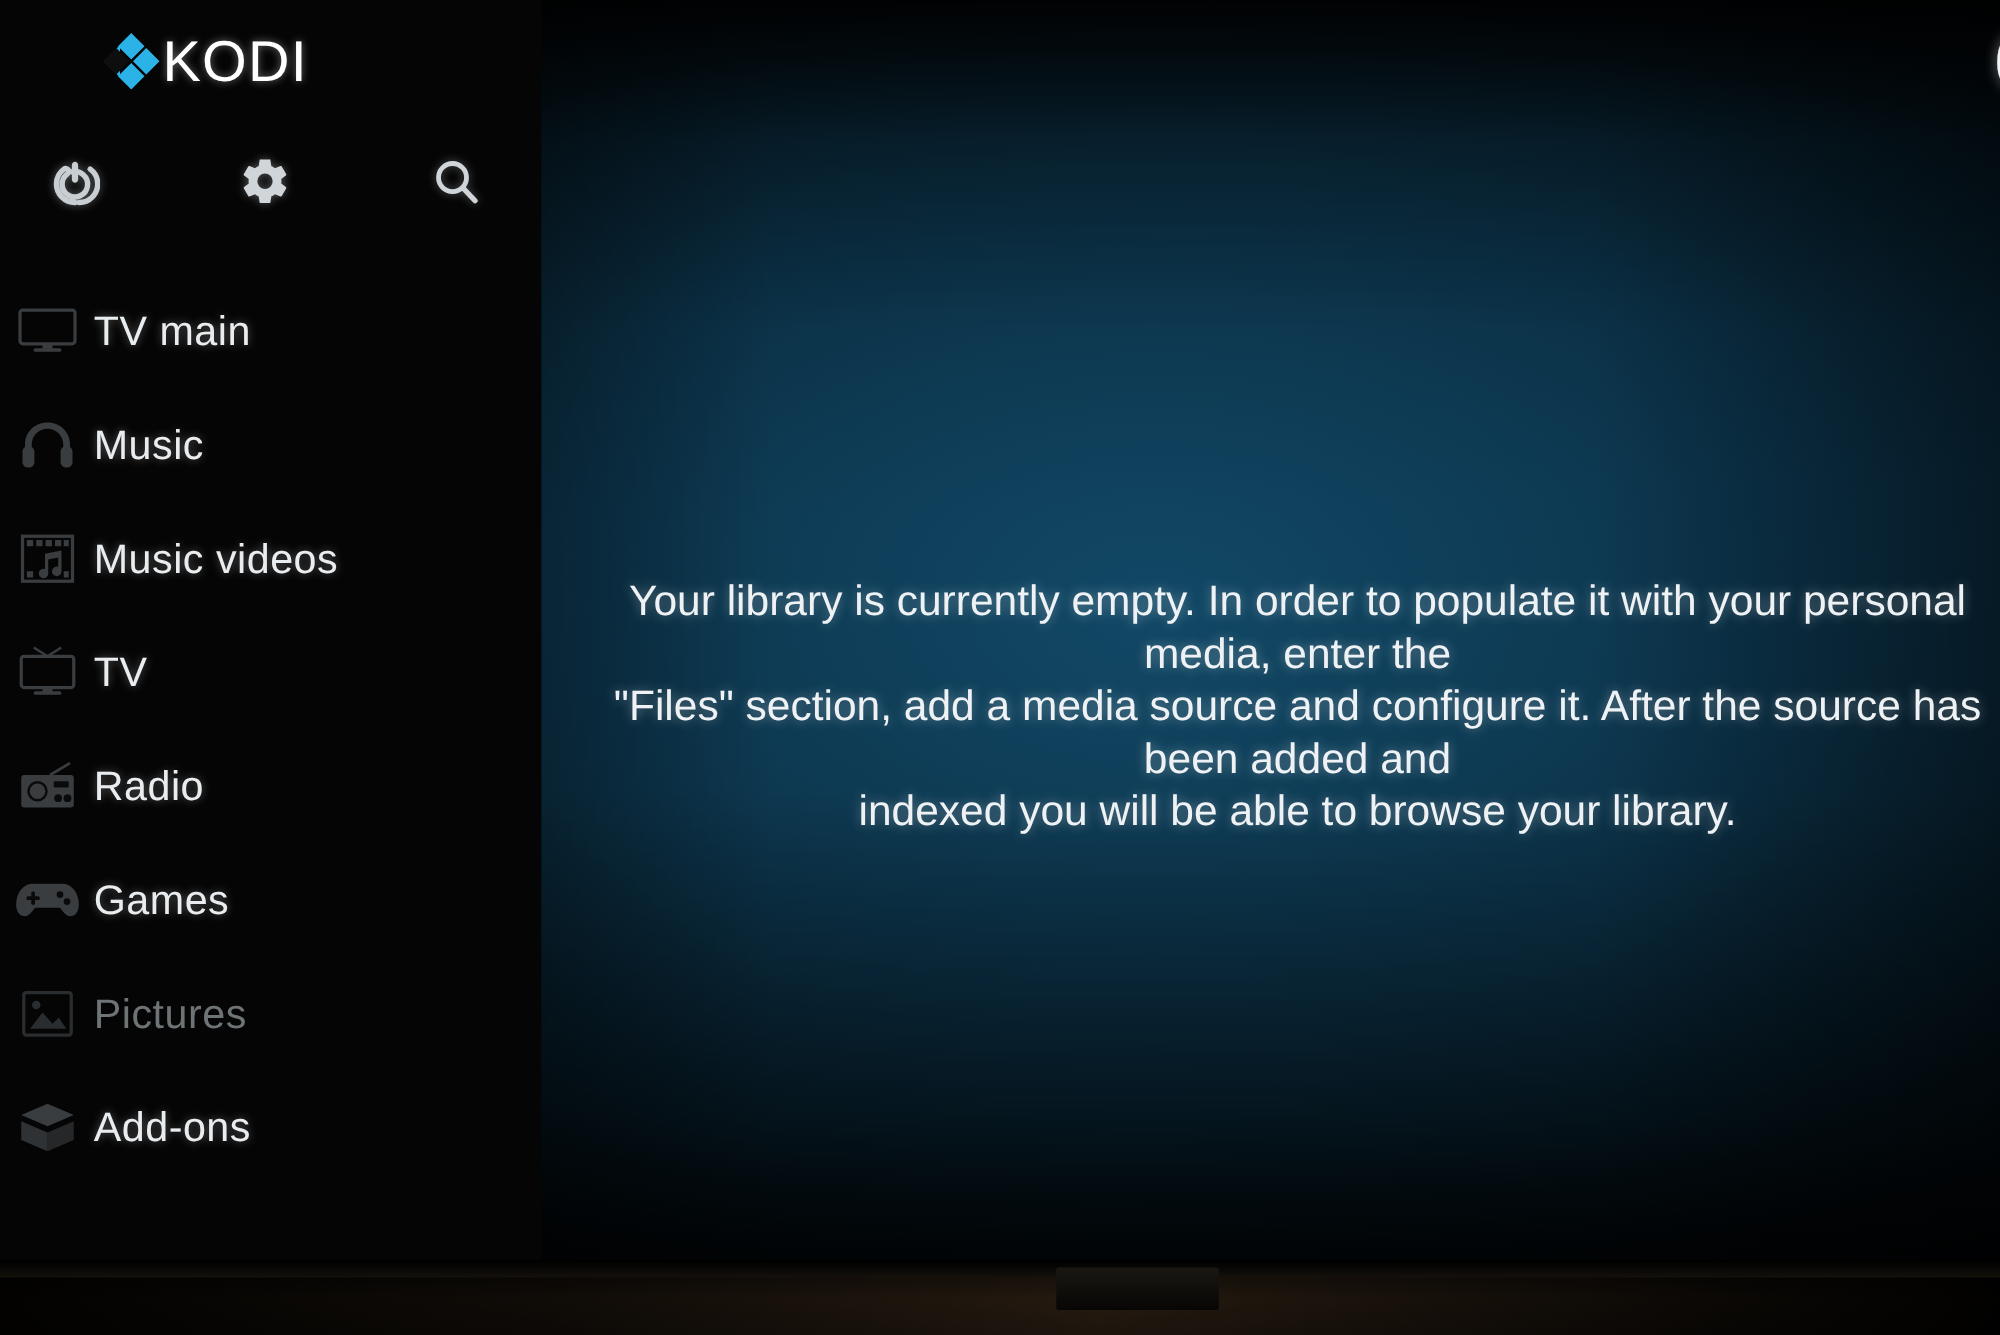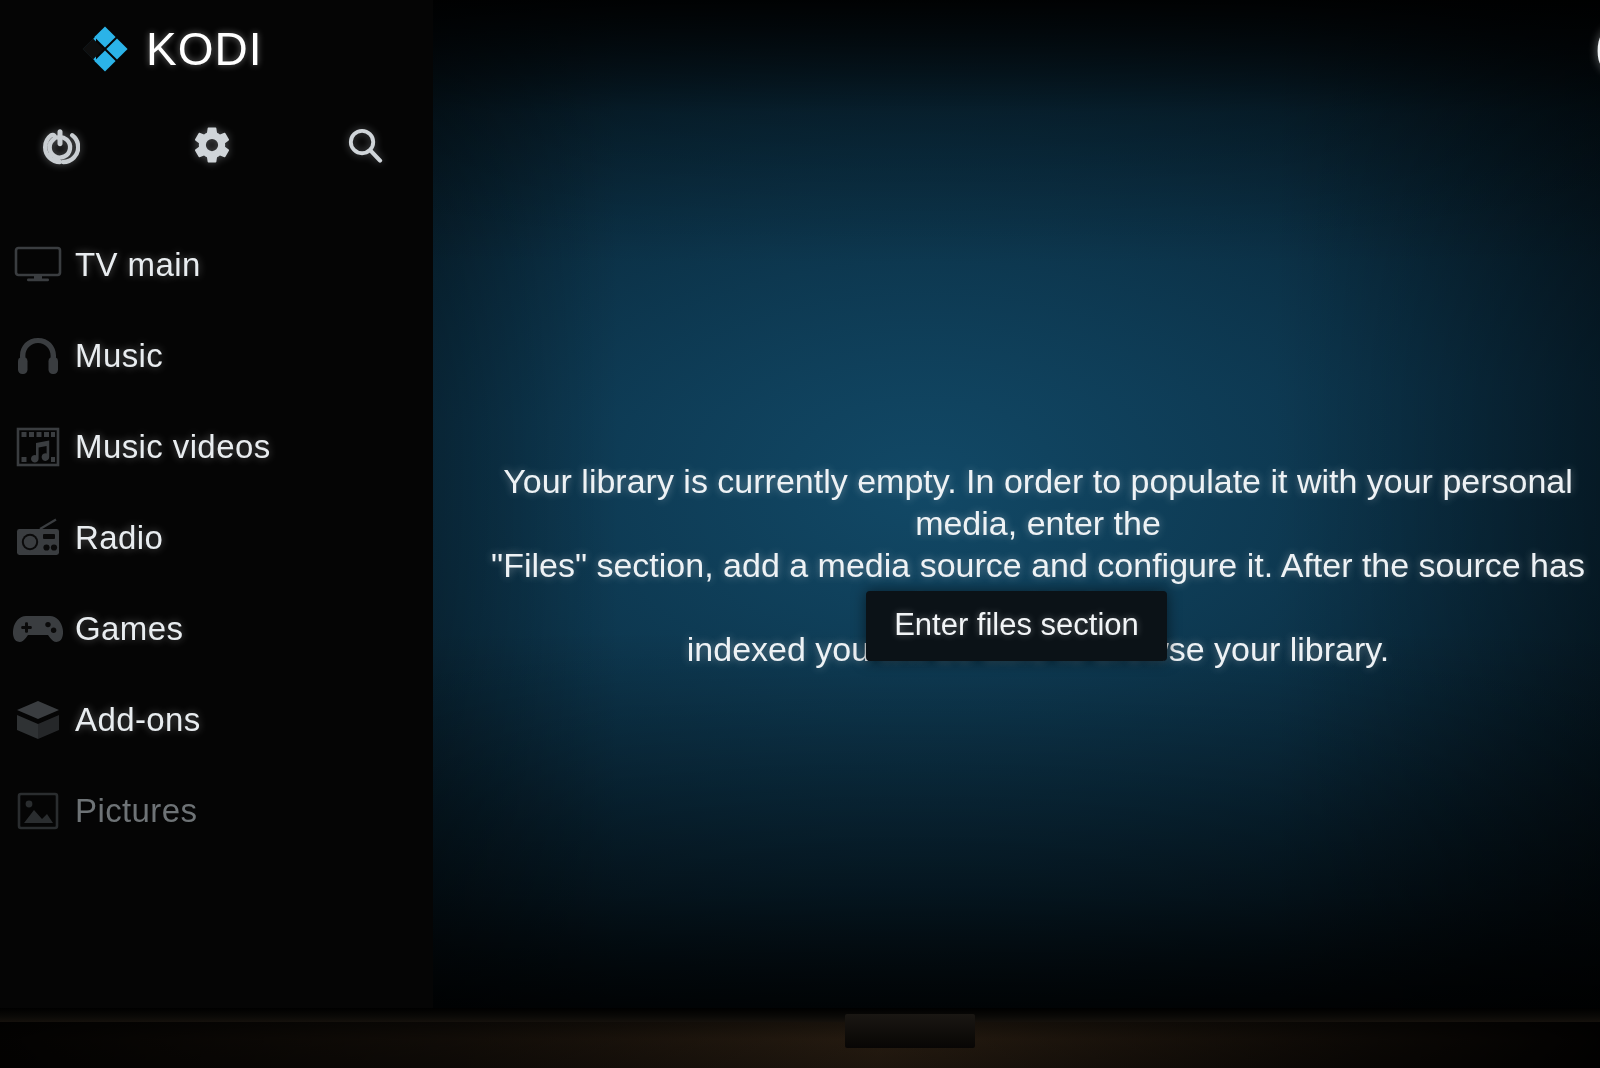--- a/index.html
+++ b/index.html
@@ -41,21 +41,21 @@
     left:0; top:0;
     width:433px; height:1018px;
     background:#050505;
     z-index:5;
   }
 
   
   .logo-wrap {
     position:absolute;
     left:80px; top:18px;
-    display:flex; align-items:center; gap:16px;
+    display:flex; align-items:center; 
     height:62px;
   }
   .logo-mark { width:50px; height:50px; position:relative; }
   .logo-text {
     color:#ffffff;
     font-size:46px;
     font-weight:400;
     letter-spacing:1px;
     line-height:1;
     text-shadow:0 0 7px rgba(255,255,255,0.42);
@@ -285,20 +285,32 @@
             <rect x="29" y="7" width="5" height="5"></rect>
             <rect x="36" y="7" width="4" height="5"></rect>
             <rect x="6.5" y="32" width="5" height="5"></rect>
             <rect x="36" y="32" width="4" height="5"></rect>
             <path d="M21 18v12.2a3.8 3.8 0 10 2.6 3.5V22.6l8 -1.7v7.6a3.8 3.8 0 1 0 2.6 3.4V15.4z"></path>
           </svg>
         </div>
         <span class="mi-label">Music videos</span>
       </div>
 
+      <div class="menu-item">
+        <div class="icon-slot">
+          <svg width="50" height="44" viewBox="0 0 50 44">
+            <line x1="25" y1="9" x2="14" y2="2" stroke="#3a3d40" stroke-width="2"></line>
+            <line x1="25" y1="9" x2="36" y2="2" stroke="#3a3d40" stroke-width="2"></line>
+            <rect x="4" y="9" width="42" height="25" rx="2.2" fill="none" stroke="#3a3d40" stroke-width="2.6"></rect>
+            <rect x="21" y="34" width="8" height="3.6"></rect>
+            <rect x="14" y="37" width="22" height="2.8" rx="1.2"></rect>
+          </svg>
+        </div>
+        <span class="mi-label">TV</span>
+      </div>
 
       <div class="menu-item">
         <div class="icon-slot">
           <svg width="48" height="42" viewBox="0 0 48 42">
             <line x1="26" y1="12" x2="42" y2="2.5" stroke="#3a3d40" stroke-width="2.2"></line>
             <rect x="3" y="12" width="42" height="26" rx="2.4"></rect>
             <circle cx="16" cy="25" r="8.2" fill="#0a0a0a"></circle>
             <circle cx="16" cy="25" r="6.2" fill="#3a3d40"></circle>
             <rect x="29" y="17" width="12" height="5" rx="1" fill="#0a0a0a"></rect>
             <circle cx="32.5" cy="30.5" r="3.1" fill="#0a0a0a"></circle>
@@ -314,52 +326,51 @@
             <path d="M14 5h24c6.4 0 11.6 5.6 12.8 13.2.9 5.8-.6 11-4.4 12.4-3.4 1.2-6.1-.8-8.6-4.1l-1.8-2.4H16l-1.8 2.4c-2.5 3.3-5.2 5.3-8.6 4.1C1.8 29.2.3 24 1.2 18.2 2.4 10.6 7.6 5 14 5z"></path>
             <rect x="9.2" y="15" width="10.6" height="3" rx="1.2" fill="#0a0a0a"></rect>
             <rect x="13" y="11.2" width="3" height="10.6" rx="1.2" fill="#0a0a0a"></rect>
             <circle cx="36" cy="13.6" r="2.7" fill="#0a0a0a"></circle>
             <circle cx="41.6" cy="19.2" r="2.7" fill="#0a0a0a"></circle>
           </svg>
         </div>
         <span class="mi-label">Games</span>
       </div>
 
+      <div class="menu-item dimmed">
+        <div class="icon-slot">
+          <svg width="44" height="40" viewBox="0 0 44 40">
+            <rect x="3" y="3" width="38" height="34" rx="2" fill="none" stroke="#2a2d2f" stroke-width="2.6"></rect>
+            <circle cx="13" cy="13" r="3.4"></circle>
+            <polygon points="8,32 18,19 26,28 31,23 37,32"></polygon>
+          </svg>
+        </div>
+        <span class="mi-label">Pictures</span>
+      </div>
+
       <div class="menu-item">
         <div class="icon-slot">
           <svg width="48" height="44" viewBox="0 0 48 44">
             <polygon points="24,3 45,12 24,21 3,12"></polygon>
             <polygon points="3,17 24,26 24,41 3,32" opacity="0.8"></polygon>
             <polygon points="45,17 24,26 24,41 45,32" opacity="0.62"></polygon>
           </svg>
         </div>
         <span class="mi-label">Add-ons</span>
-      </div>
-
-      <div class="menu-item dimmed">
-        <div class="icon-slot">
-          <svg width="44" height="40" viewBox="0 0 44 40">
-            <rect x="3" y="3" width="38" height="34" rx="2" fill="none" stroke="#2a2d2f" stroke-width="2.6"></rect>
-            <circle cx="13" cy="13" r="3.4"></circle>
-            <polygon points="8,32 18,19 26,28 31,23 37,32"></polygon>
-          </svg>
-        </div>
-        <span class="mi-label">Pictures</span>
       </div>
 
     </div>
   </div>
 
   <div class="msg-block">
     <div class="msg-text">Your library is currently empty. In order to populate it with your personal media, enter the
 "Files" section, add a media source and configure it. After the source has been added and
 indexed you will be able to browse your library.</div>
   </div>
 
   <div class="btn-row">
-    <button class="kbtn">Enter files section</button>
   </div>
 
   <div class="bezel-edge"></div>
   <div class="tv-stand"></div>
   <div class="furniture"></div>
 
 </div>
 
 </body></html>

